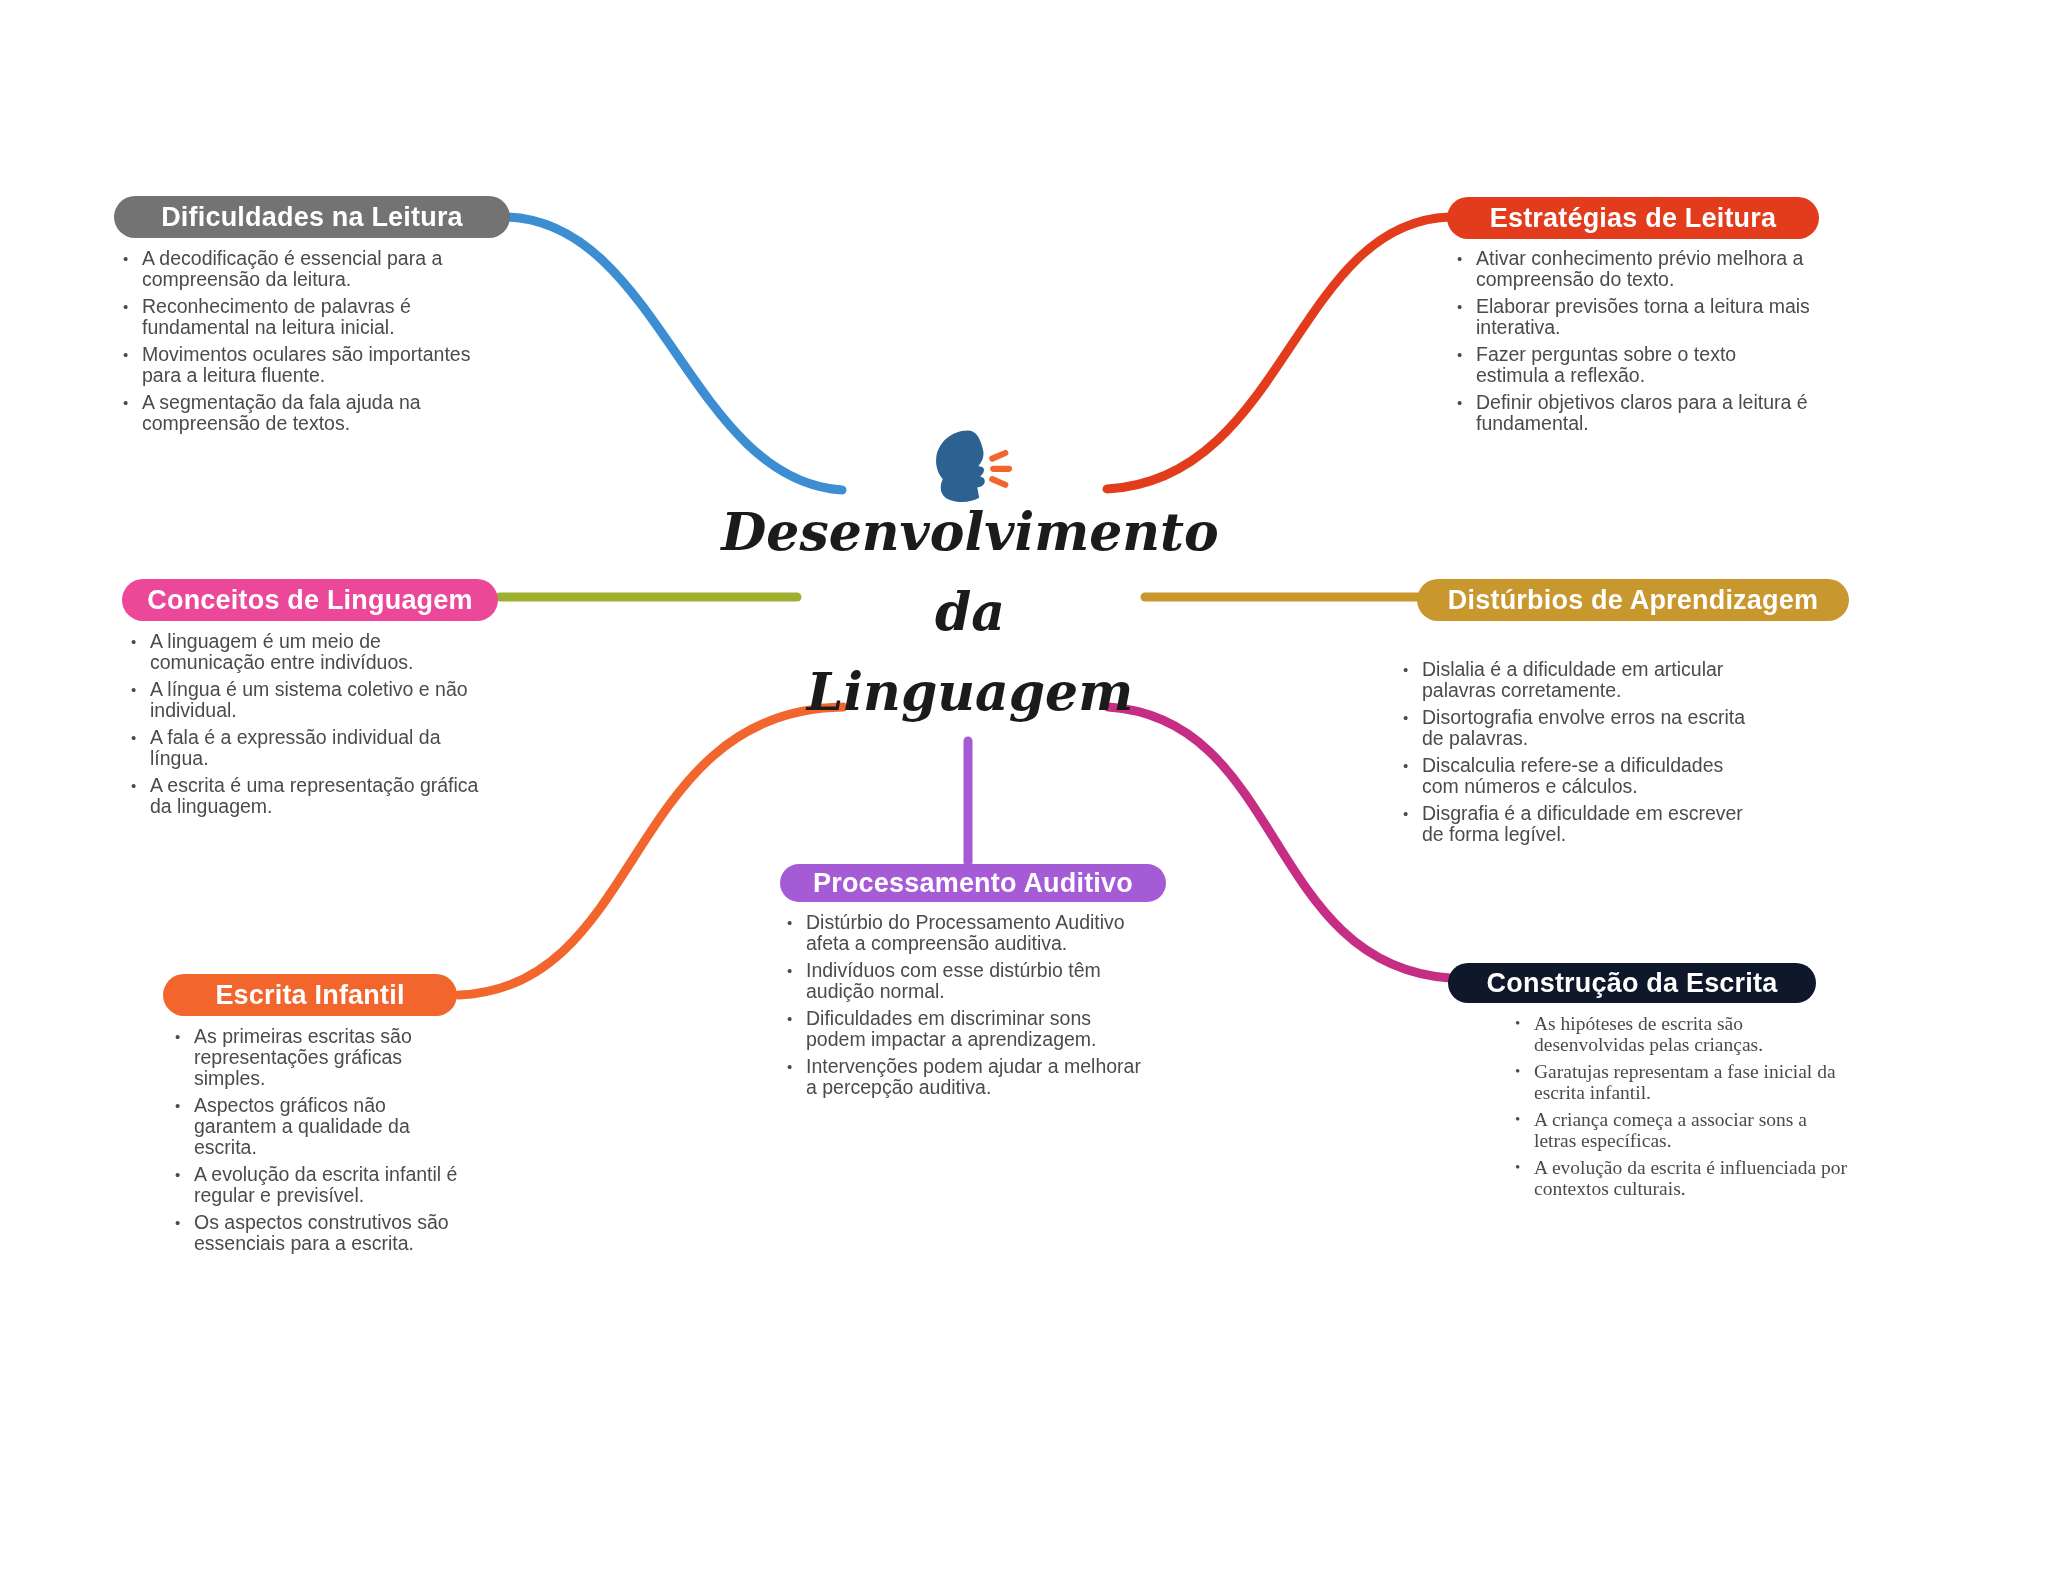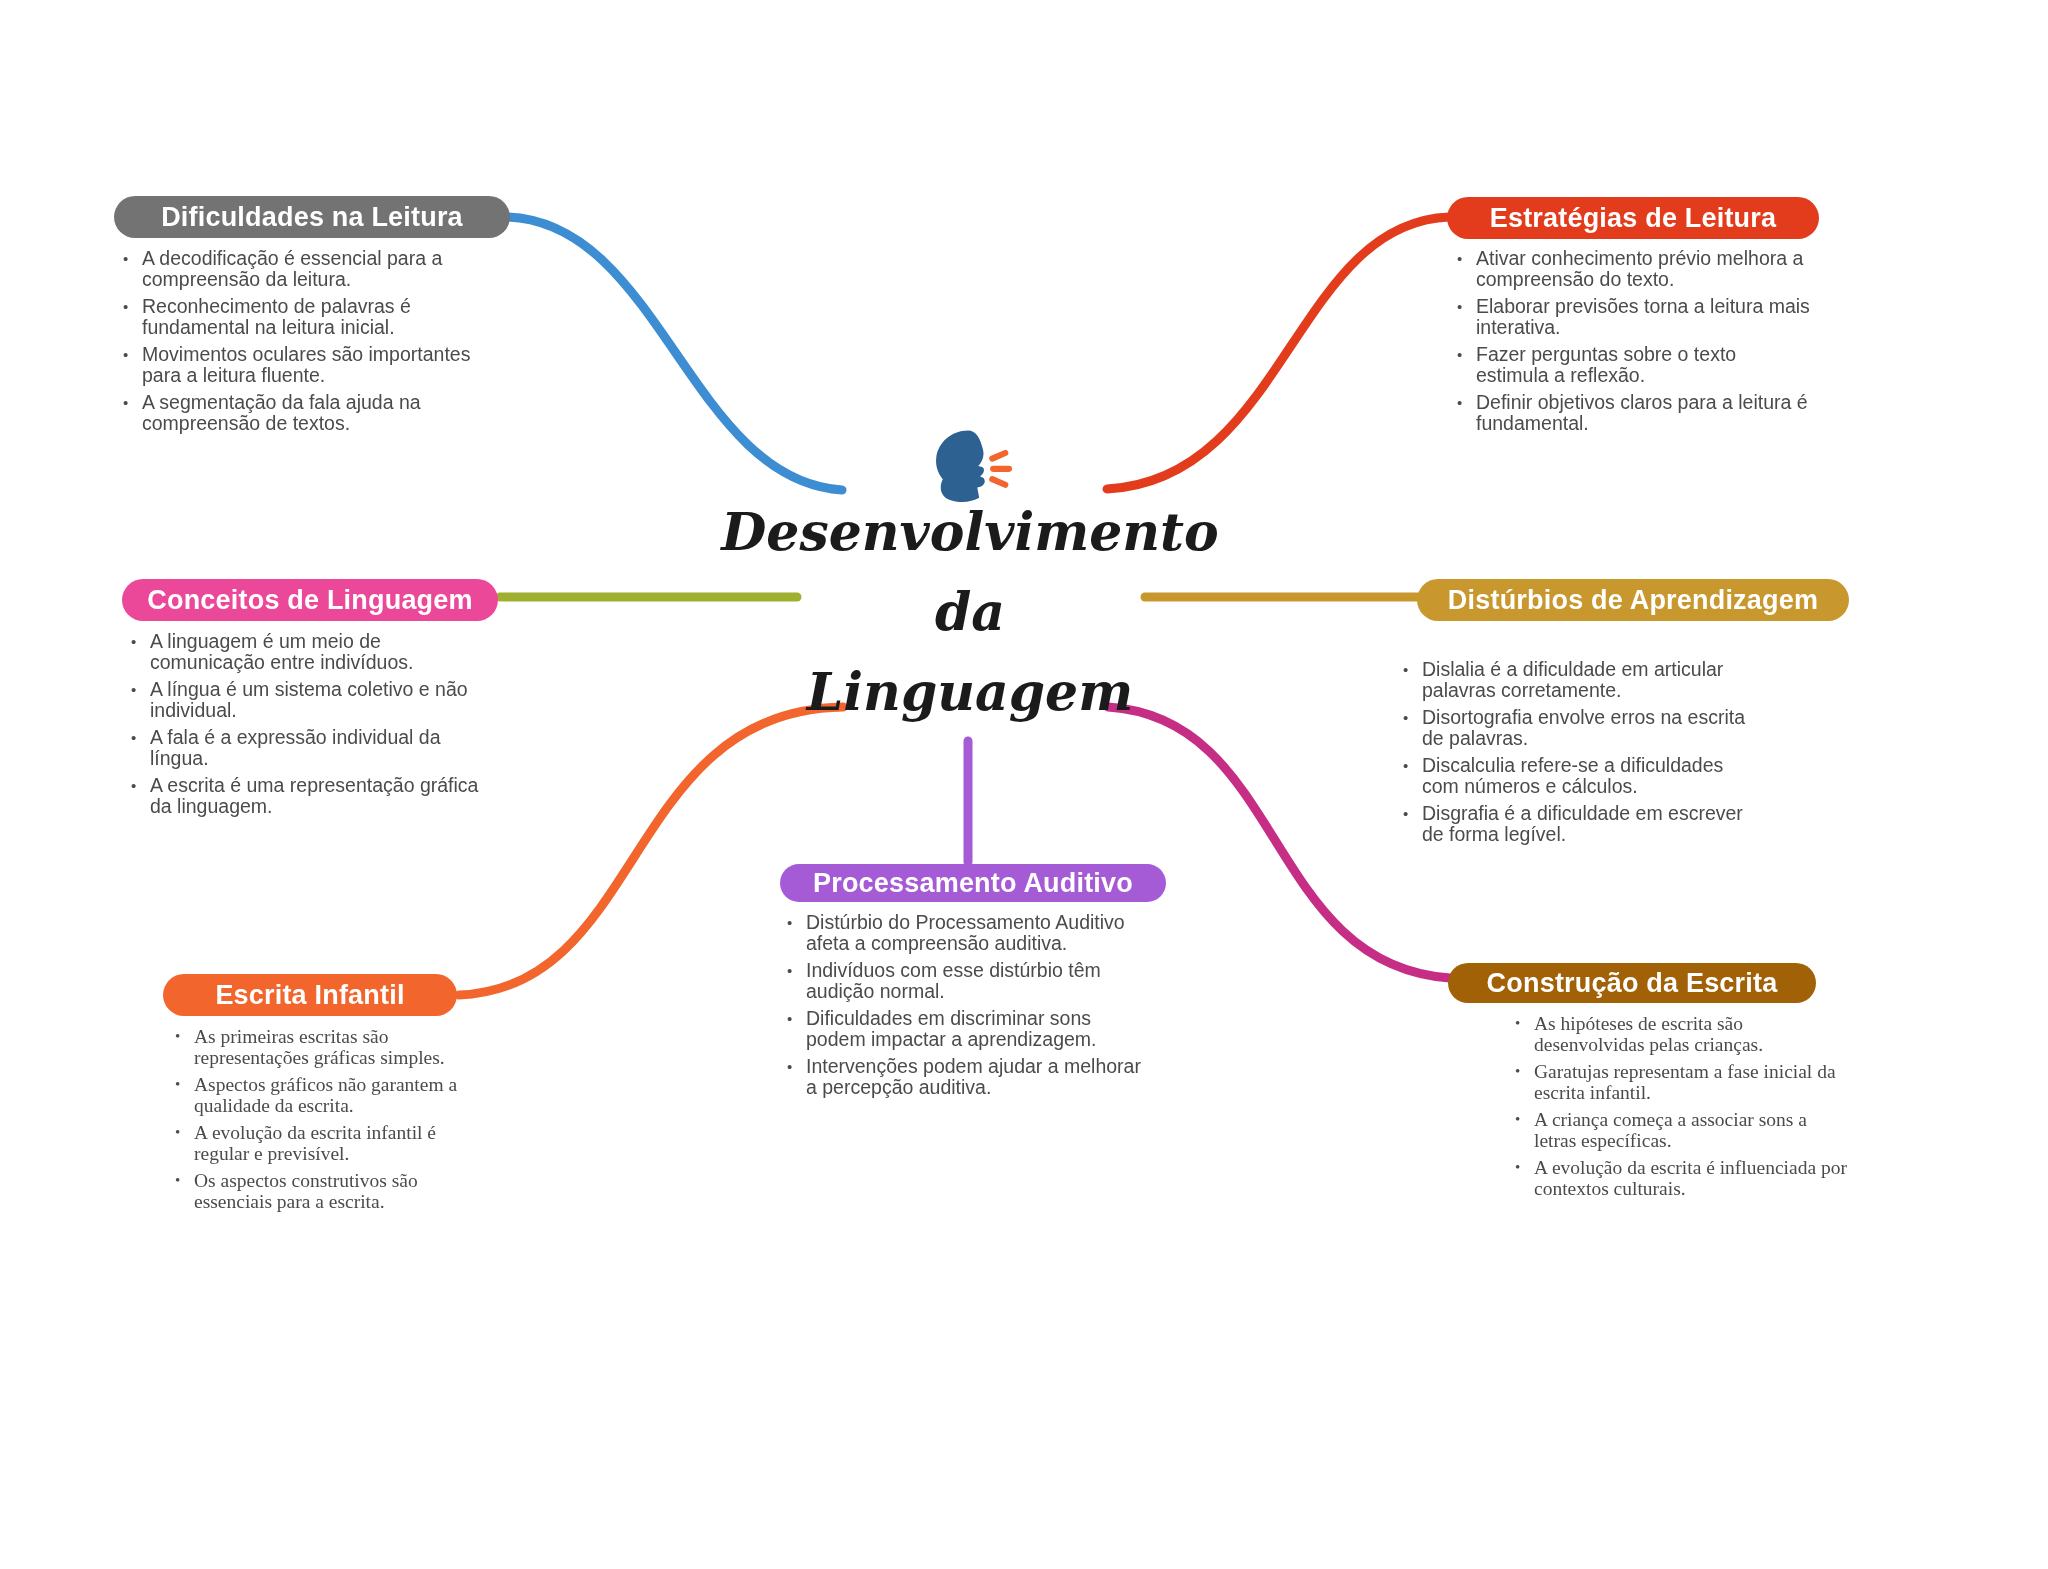--- a/index.html
+++ b/index.html
@@ -111,40 +111,40 @@
     <ul class="bullets" style="left:1398px; top:631px; width:348px;margin-top:28px;">
       <li>Dislalia é a dificuldade em articular palavras corretamente.</li>
       <li>Disortografia envolve erros na escrita de palavras.</li>
       <li>Discalculia refere-se a dificuldades com números e cálculos.</li>
       <li>Disgrafia é a dificuldade em escrever de forma legível.</li>
     </ul>
   </section>
 
   <section class="branch">
     <div class="badge" style="left: 163px; top: 974px; width: 294px; height: 42px; background-color: rgb(242, 102, 45);">Escrita Infantil</div>
-    <ul class="bullets" style="left:170px; top:1026px; width:292px;font-family:Liberation Serif, serif;">
+    <ul class="bullets" style="left:170px; top:1026px; width:292px;">
       <li>As primeiras escritas são representações gráficas simples.</li>
       <li>Aspectos gráficos não garantem a qualidade da escrita.</li>
       <li>A evolução da escrita infantil é regular e previsível.</li>
       <li>Os aspectos construtivos são essenciais para a escrita.</li>
     </ul>
   </section>
 
   <section class="branch">
     <div class="badge" style="left: 780px; top: 864px; width: 386px; height: 38px; background-color: rgb(166, 91, 214);">Processamento Auditivo</div>
     <ul class="bullets" style="left:782px; top:912px; width:368px;">
       <li>Distúrbio do Processamento Auditivo afeta a compreensão auditiva.</li>
       <li>Indivíduos com esse distúrbio têm audição normal.</li>
       <li>Dificuldades em discriminar sons podem impactar a aprendizagem.</li>
       <li>Intervenções podem ajudar a melhorar a percepção auditiva.</li>
     </ul>
   </section>
 
   <section class="branch">
-    <div class="badge" style="left: 1448px; top: 963px; width: 368px; height: 40px; background-color: #a16207;">Construção da Escrita</div>
+    <div class="badge" style="left: 1448px; top: 963px; width: 368px; height: 40px; background-color: #0f172a;">Construção da Escrita</div>
     <ul class="bullets" style="left:1510px; top:1013px; width:338px;font-family:Liberation Serif, serif;">
       <li>As hipóteses de escrita são desenvolvidas pelas crianças.</li>
       <li>Garatujas representam a fase inicial da escrita infantil.</li>
       <li>A criança começa a associar sons a letras específicas.</li>
       <li>A evolução da escrita é influenciada por contextos culturais.</li>
     </ul>
   </section>
 
 </div>
 

